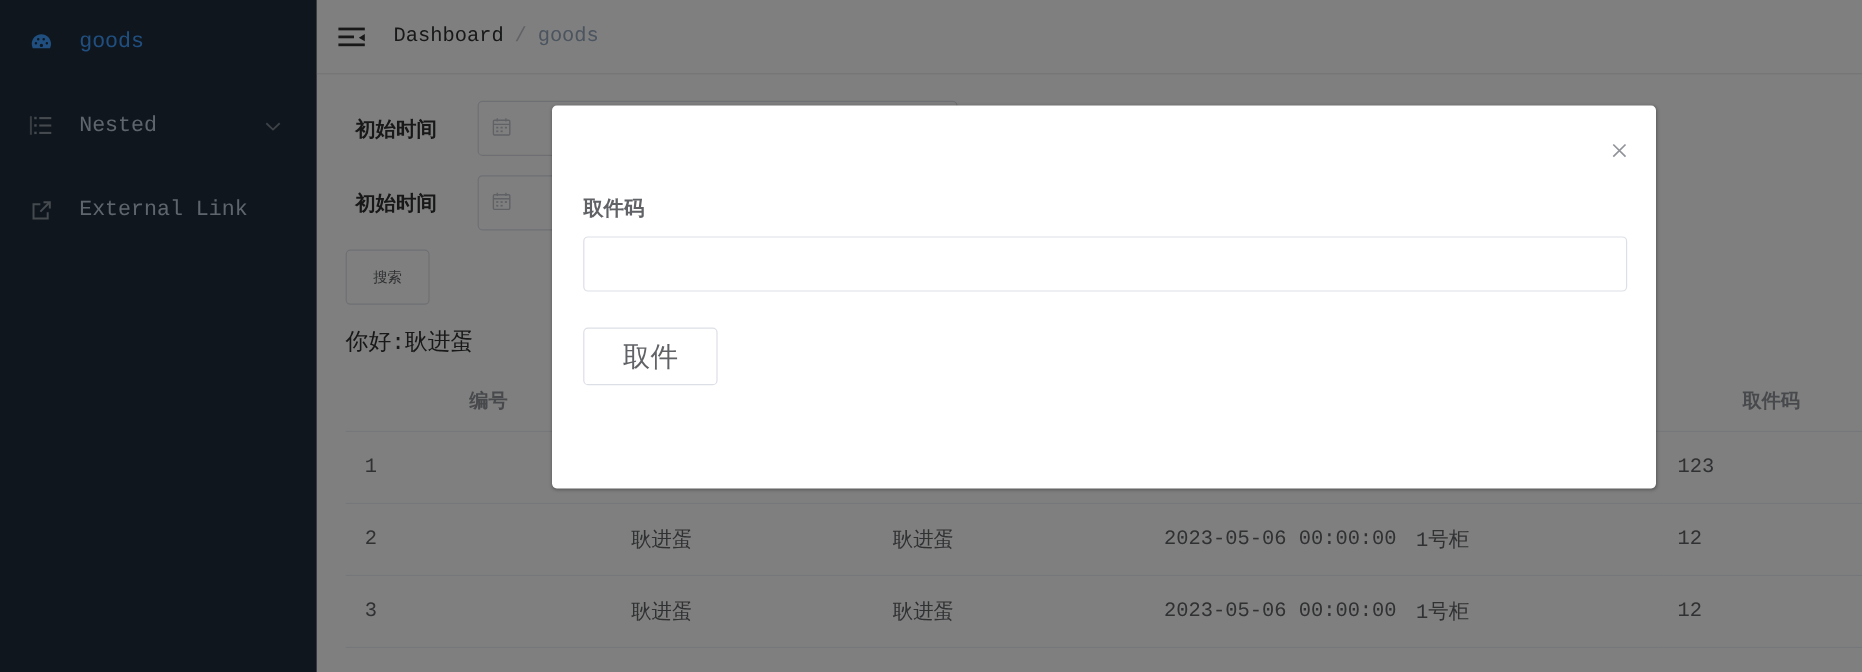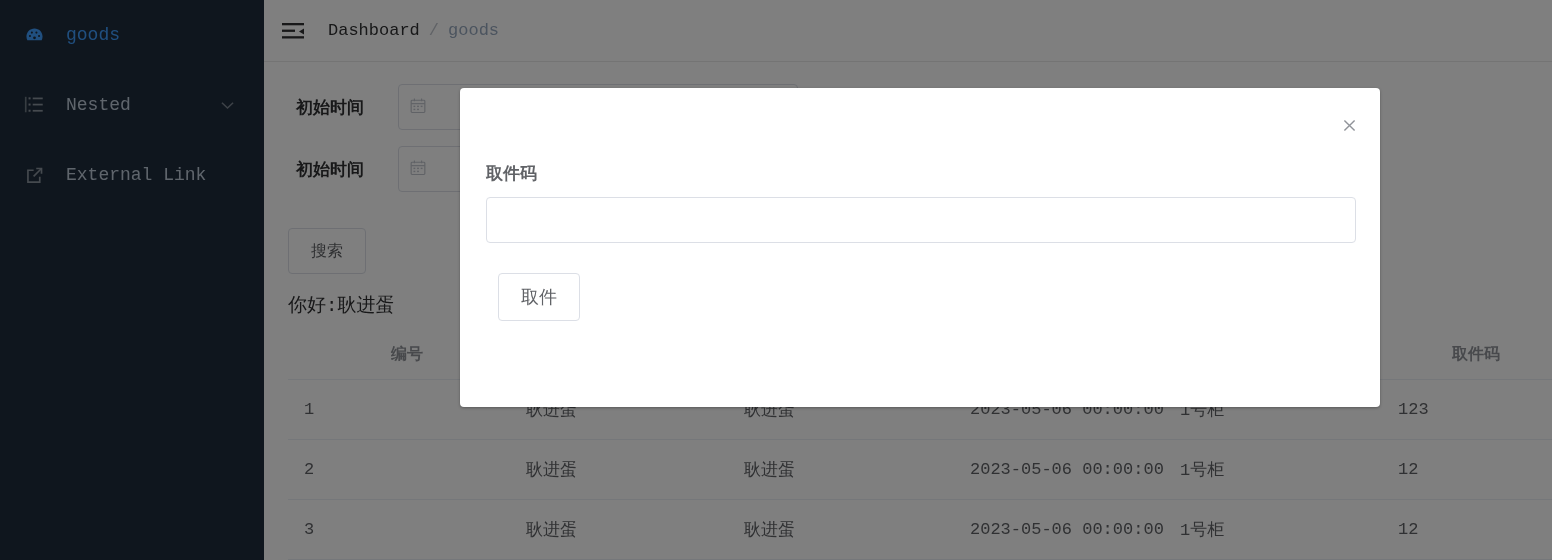--- a/index.html
+++ b/index.html
@@ -89,25 +89,24 @@
   .date-input input {
     border: 0; outline: none; flex: 1;
     font-size: 15px; color: #606266;
     padding-left: 8px;
     background: transparent;
     font-family: inherit;
   }
   .btn {
     display: inline-flex; align-items: center; justify-content: center;
     height: 46px; padding: 0 22px;
-    font-size: 16px; color: #606266;
+    font-size: 12px; color: #606266;
     border: 1px solid #dcdfe6; border-radius: 4px;
     background: #fff; cursor: pointer;
     font-family: inherit;
-    margin-top: 20px;
   }
   .search-row { margin-top: 8px; margin-bottom: 18px; }
   .greeting { font-size: 19px; color: #303133; margin: 6px 0 14px 0; }
 
   
   table.data-table {
     width: 1266px;
     border-collapse: collapse;
     table-layout: fixed;
   }
@@ -168,26 +167,25 @@
     border: 1px solid #dcdfe6; border-radius: 4px;
     background: #fff;
     padding: 0 15px;
     font-size: 15px; color: #606266;
     outline: none;
     font-family: inherit;
   }
   .modal-actions { margin-top: 30px; }
   .modal-btn {
     display: inline-flex; align-items: center; justify-content: center;
-    height: 48px; padding: 0 22px;
-    font-size: 18px; color: #606266;
+    height: 48px; padding: 0 32px;
+    font-size: 23px; color: #606266;
     border: 1px solid #dcdfe6; border-radius: 4px;
     background: #fff; cursor: pointer;
     font-family: inherit;
-    margin-left: 12px;
   }
 </style>
 </head>
 <body>
 
 <div id="app">
 
   <nav class="sidebar">
 
     <div class="nav-item active">

